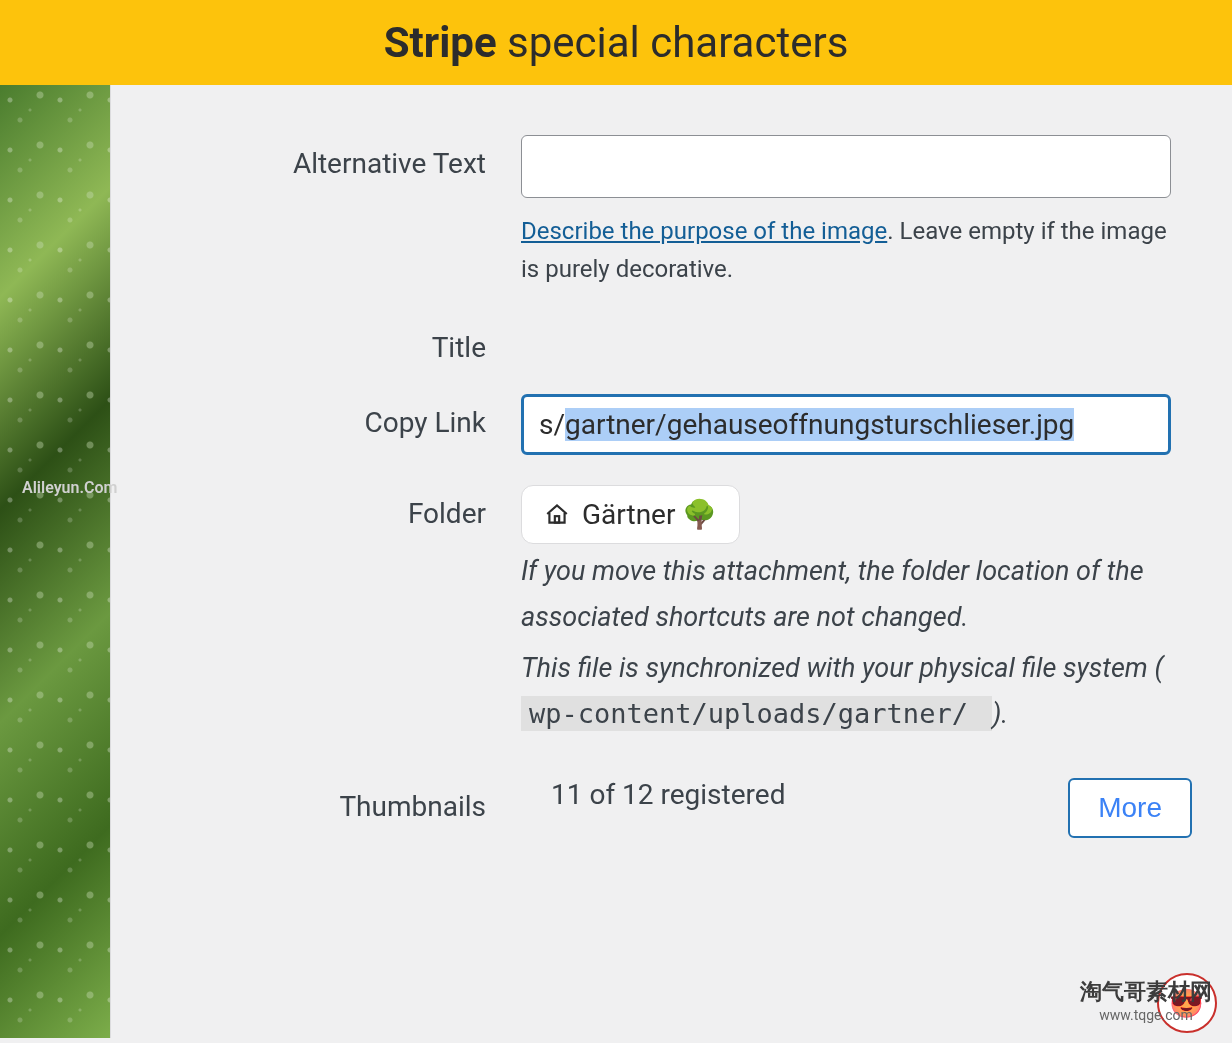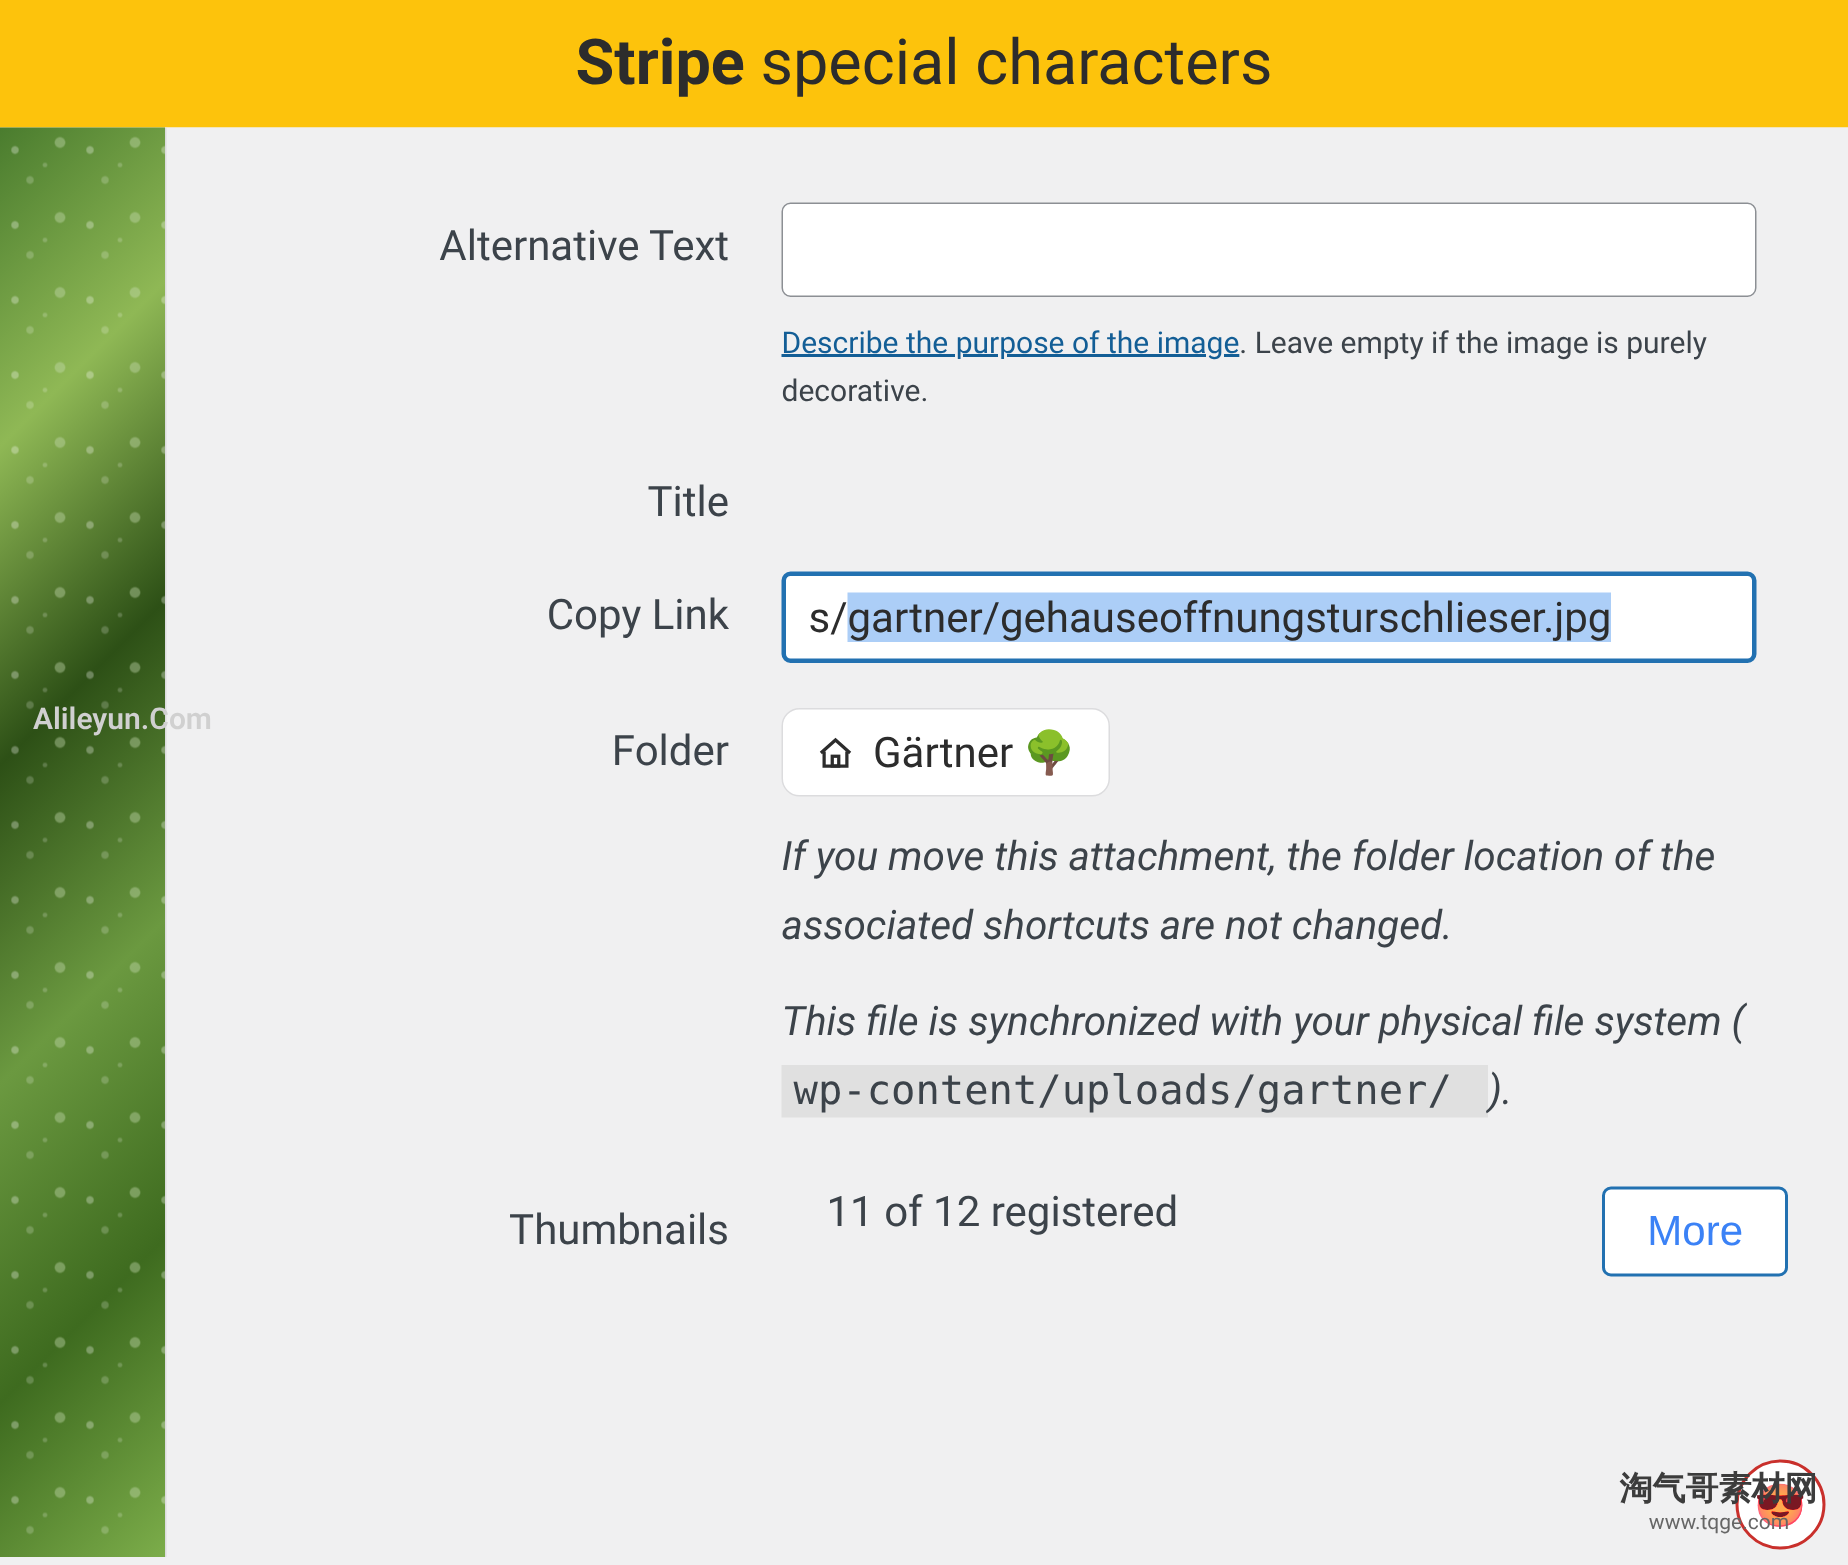--- a/index.html
+++ b/index.html
@@ -91,21 +91,21 @@
       padding: 11px 15px;
       font-size: 28px;
       color: #2c2c2c;
       white-space: nowrap;
       overflow: hidden;
     }
     .copy-link-wrap .sel {
       background: #accef7;
     }
     .help-text {
-      font-size: 20px;
+      font-size: 24px;
       color: #3c434a;
       line-height: 1.6;
       margin-top: 14px;
     }
     .help-text a {
       color: #135e96;
       text-decoration: underline;
     }
     .folder-button {
       display: inline-flex;
@@ -121,21 +121,21 @@
     }
     .home-icon {
       width: 26px;
       height: 26px;
     }
     .folder-hint {
       font-size: 27px;
       color: #3c434a;
       font-style: italic;
       line-height: 1.7;
-      margin-top: 18px;
+      margin-top: 5px;
     }
     .folder-hint code {
       background: #e0e0e0;
       padding: 2px 8px;
       font-family: Consolas, Monaco, monospace;
       font-style: normal;
       font-size: 27px;
     }
     .more-button {
       display: inline-block;
@@ -149,23 +149,23 @@
       float: right;
     }
     .thumbnails-value {
       font-size: 28px;
       color: #3c434a;
       padding-top: 12px;
     }
     .watermark-left {
       position: absolute;
       left: 22px;
-      top: 467px;
+      top: 478px;
       color: #d0d0d0;
-      font-size: 20px;
+      font-size: 16px;
       font-weight: 600;
       z-index: 10;
     }
     .watermark-right {
       position: absolute;
       right: 20px;
       bottom: 20px;
       text-align: center;
       z-index: 10;
     }

